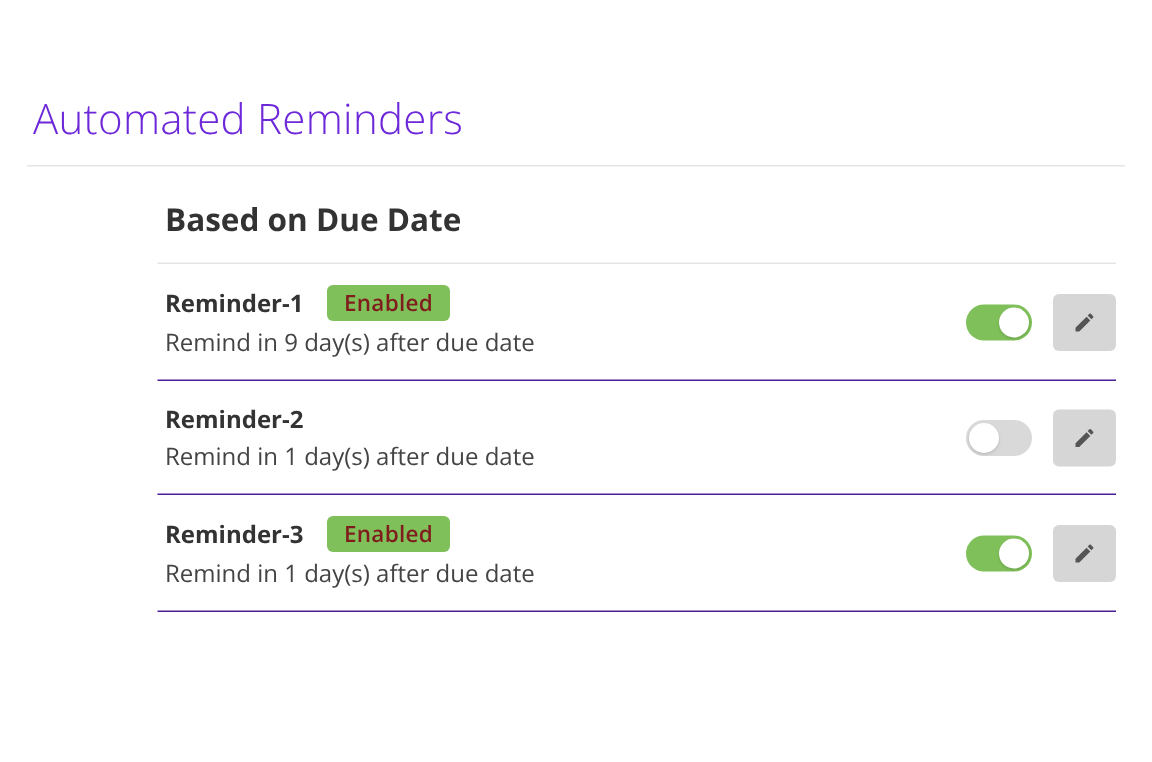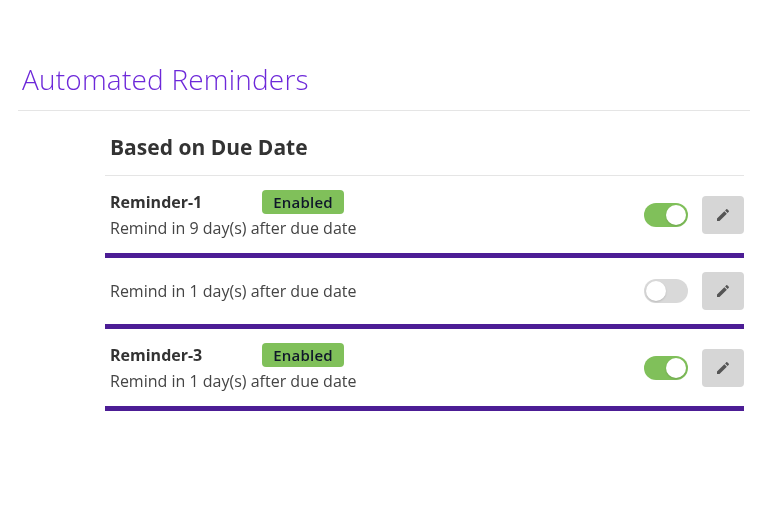--- a/index.html
+++ b/index.html
@@ -39,45 +39,44 @@
     .section-divider {
       border: none;
       border-top: 1px solid #e5e5e5;
       margin: 0;
     }
     .reminder-row {
       display: flex;
       justify-content: space-between;
       align-items: center;
       padding: 14px 0 14px 5px;
-      border-bottom: 5px solid #4c1d95;
+      border-bottom: 1px solid #4c1d95;
     }
     .reminder-info {
       flex: 1;
     }
     .reminder-header {
       display: flex;
       align-items: center;
       gap: 16px;
       margin-bottom: 3px;
     }
     .reminder-name {
       font-size: 16px;
       font-weight: 700;
       color: #333333;
     }
     .enabled-badge {
       background: #80c05a;
-      color: #0f172a;
+      color: #7f1d1d;
       font-size: 15px;
       font-weight: 600;
       padding: 2px 11px;
       border-radius: 4px;
       letter-spacing: 0.2px;
-      margin-left: 44px;
     }
     .reminder-desc {
       font-size: 16px;
       font-weight: 400;
       color: #444444;
     }
     .reminder-controls {
       display: flex;
       align-items: center;
       gap: 14px;
@@ -152,20 +151,24 @@
       <button class="edit-btn">
         <svg viewBox="0 0 24 24">
           <path d="M3 17.25V21h3.75L17.81 9.94l-3.75-3.75L3 17.25zM20.71 7.04c.39-.39.39-1.02 0-1.41l-2.34-2.34c-.39-.39-1.02-.39-1.41 0l-1.83 1.83 3.75 3.75 1.83-1.83z"></path>
         </svg>
       </button>
     </div>
   </div>
 
   <div class="reminder-row">
     <div class="reminder-info">
+      <div class="reminder-header">
+        <span class="reminder-name">Reminder-2</span>
+
+      </div>
       <div class="reminder-desc">Remind in 1 day(s) after due date</div>
     </div>
     <div class="reminder-controls">
       <div class="toggle off">
         <div class="toggle-knob"></div>
       </div>
       <button class="edit-btn">
         <svg viewBox="0 0 24 24">
           <path d="M3 17.25V21h3.75L17.81 9.94l-3.75-3.75L3 17.25zM20.71 7.04c.39-.39.39-1.02 0-1.41l-2.34-2.34c-.39-.39-1.02-.39-1.41 0l-1.83 1.83 3.75 3.75 1.83-1.83z"></path>
         </svg>

